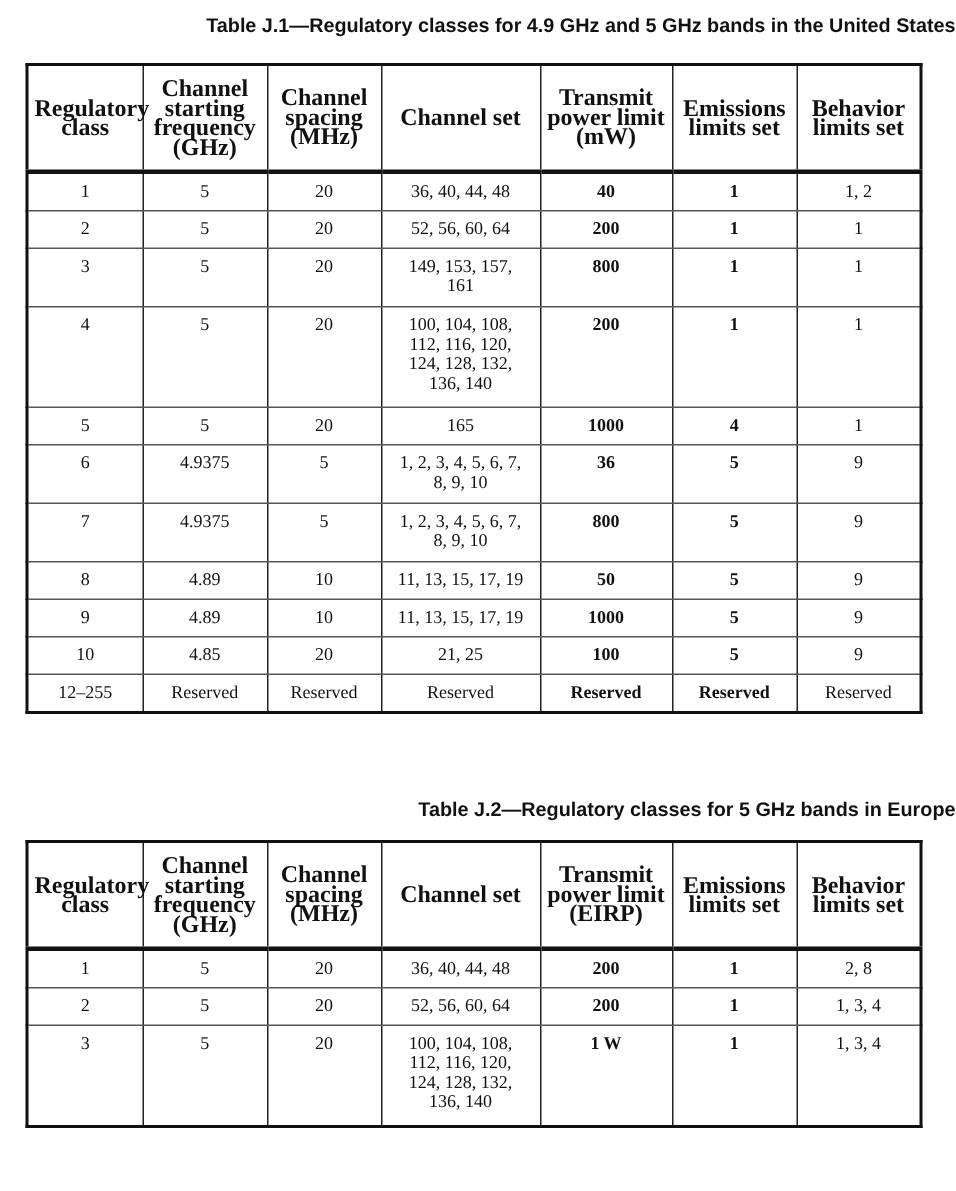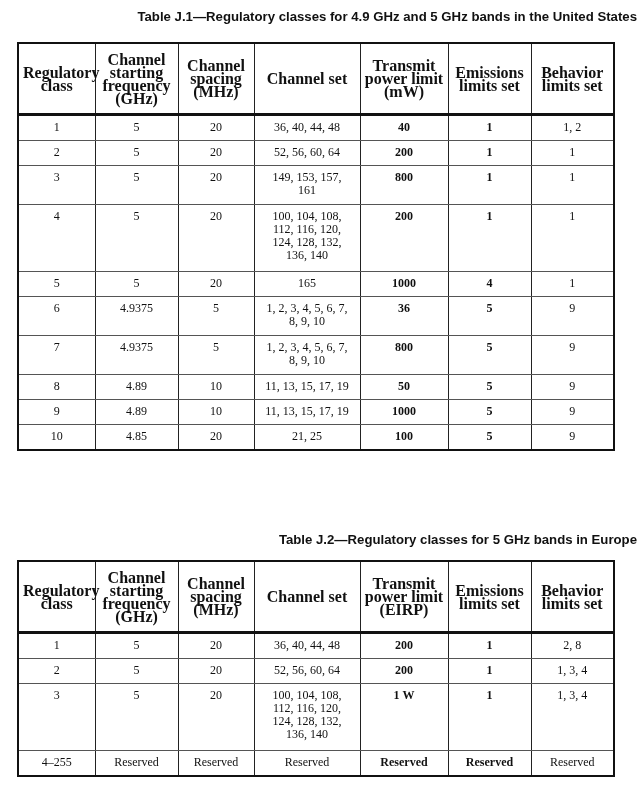--- a/index.html
+++ b/index.html
@@ -146,20 +146,29 @@
       </tr>
       <tr class="h1">
         <td>10</td>
         <td>4.85</td>
         <td>20</td>
         <td><span>21, 25</span></td>
         <td class="grey-l">100</td>
         <td class="grey-l">5</td>
         <td>9</td>
       </tr>
+      <tr class="h1">
+        <td>12–255</td>
+        <td>Reserved</td>
+        <td>Reserved</td>
+        <td><span>Reserved</span></td>
+        <td class="grey-l">Reserved</td>
+        <td class="grey-l">Reserved</td>
+        <td>Reserved</td>
+      </tr>
     </tbody>
 </table>
 
 <div id="t2-title" class="title">Table J.2—Regulatory classes for 5 GHz bands in Europe</div>
 <table id="t2" class="reg">
   <colgroup>
       <col class="c0">
       <col class="c1">
       <col class="c2">
       <col class="c3">
@@ -199,23 +208,14 @@
       </tr>
       <tr class="h4">
         <td>3</td>
         <td>5</td>
         <td>20</td>
         <td><span>100, 104, 108,</span><br><span>112, 116, 120,</span><br><span>124, 128, 132,</span><br><span>136, 140</span></td>
         <td class="grey-l">1 W</td>
         <td class="grey-l">1</td>
         <td>1, 3, 4</td>
       </tr>
-      <tr class="h1">
-        <td>4–255</td>
-        <td>Reserved</td>
-        <td>Reserved</td>
-        <td><span>Reserved</span></td>
-        <td class="grey-l">Reserved</td>
-        <td class="grey-l">Reserved</td>
-        <td>Reserved</td>
-      </tr>
     </tbody>
 </table>
 
 </body></html>

